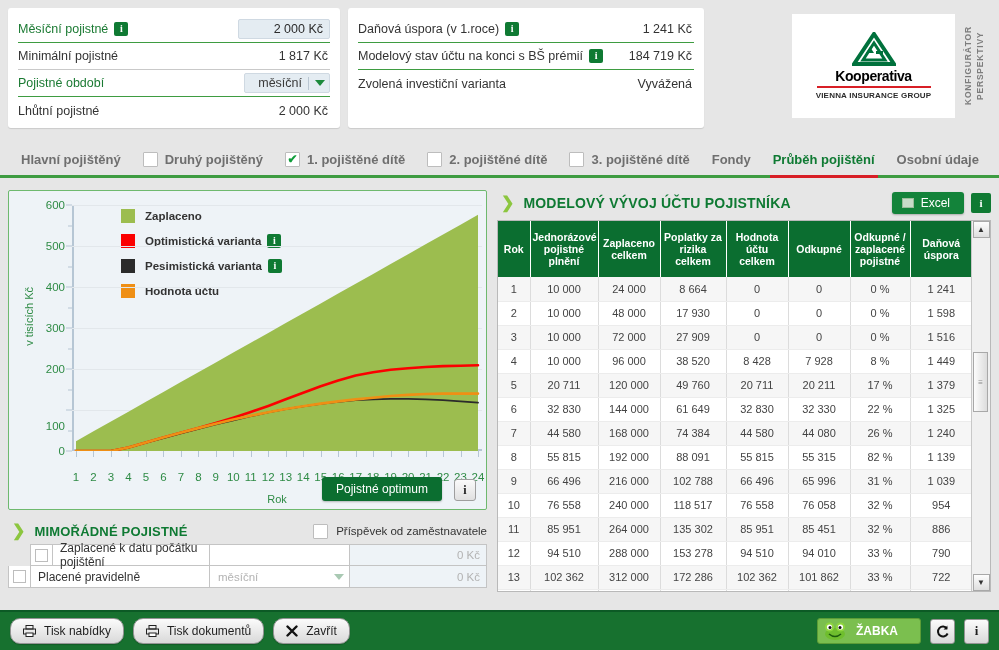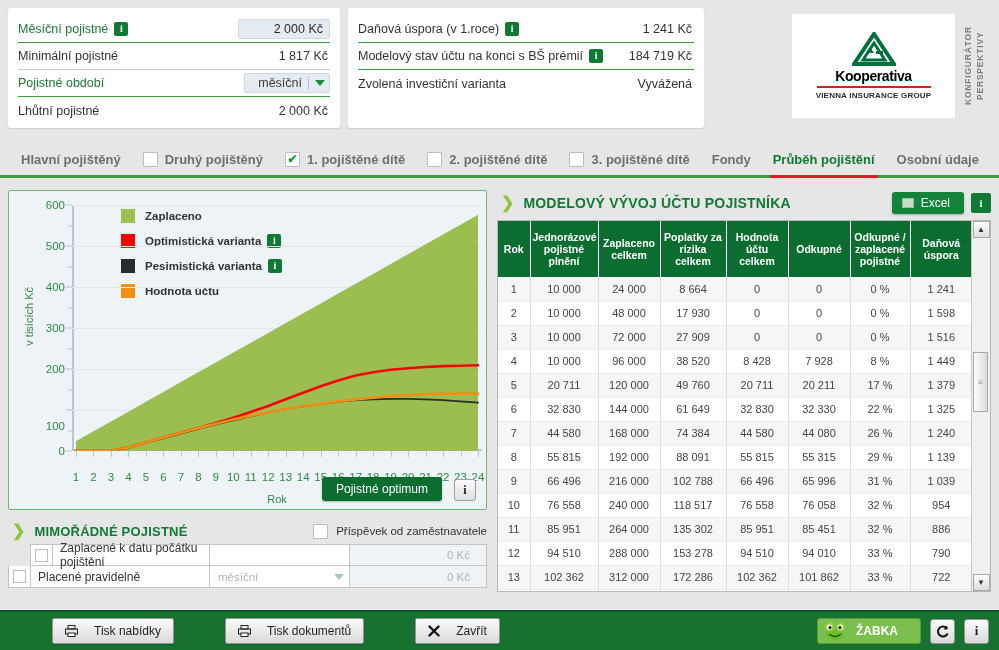--- a/index.html
+++ b/index.html
@@ -243,35 +243,34 @@
   .mimo-cb { width: 13px; height: 13px; border: 1px solid #bdbdbd; background: #fff; }
   .mimo-name { flex: 1; display: flex; align-items: center; padding-left: 7px; font-size: 12px; color: #333; border-right: 1px solid #c4c4c4; }
   .mimo-sel {
     width: 140px; display: flex; align-items: center; justify-content: space-between;
     padding: 0 5px 0 8px; font-size: 11.5px; color: #b3b3b3; border-right: 1px solid #c4c4c4;
   }
   .mimo-sel .caret-dn { border-top-color: #a9c9b3; }
   .mimo-sel.blank { color: transparent; }
   .mimo-amt {
     width: 136px; display: flex; align-items: center; justify-content: flex-end;
-    padding-right: 16px; font-size: 11.5px; color: #b3b3b3; background: #eef3f7;
+    padding-right: 6px; font-size: 11.5px; color: #b3b3b3; background: #eef3f7;
   }
 
   
   .botbar {
     position: absolute; left: 0; bottom: 0; width: 999px; height: 40px;
     background: #17712f; display: flex; align-items: center; padding: 0 10px; gap: 9px;
     border-top: 2px solid #0c5a25;
   }
   .gbtn {
     background: linear-gradient(#fbfbfb,#d9d9d9); border: 1px solid #949494;
-    border-radius: 2px; padding: 5px 12px; font-size: 12px; color: #1f1f1f;
-    font-family: inherit; cursor: pointer; display: flex; align-items: center; gap: 16px;
+    border-radius: 10px; padding: 5px 12px; font-size: 12px; color: #1f1f1f;
+    font-family: inherit; cursor: pointer; display: flex; align-items: center; gap: 8px;
     box-shadow: 0 1px 1px rgba(0,0,0,.2);
-    margin-left: 42px;
   }
   .zabka {
     margin-left: auto; background: #7bbf4f; border: 1px solid #5c9c36; border-radius: 3px;
     padding: 3px 22px 3px 6px; display: flex; align-items: center; gap: 10px;
     font-size: 12px; font-weight: bold; color: #fff; cursor: pointer;
   }
   .frog { width: 22px; height: 18px; }
   .sq-btn {
     width: 25px; height: 25px; background: linear-gradient(#fbfbfb,#d9d9d9);
     border: 1px solid #949494; border-radius: 3px;
@@ -612,21 +611,21 @@
               <td>26 %</td>
               <td>1 240</td>
             </tr>
             <tr>
               <td>8</td>
               <td>55 815</td>
               <td>192 000</td>
               <td>88 091</td>
               <td>55 815</td>
               <td>55 315</td>
-              <td>29 %</td>
+              <td>82 %</td>
               <td>1 139</td>
             </tr>
             <tr>
               <td>9</td>
               <td>66 496</td>
               <td>216 000</td>
               <td>102 788</td>
               <td>66 496</td>
               <td>65 996</td>
               <td>31 %</td>

